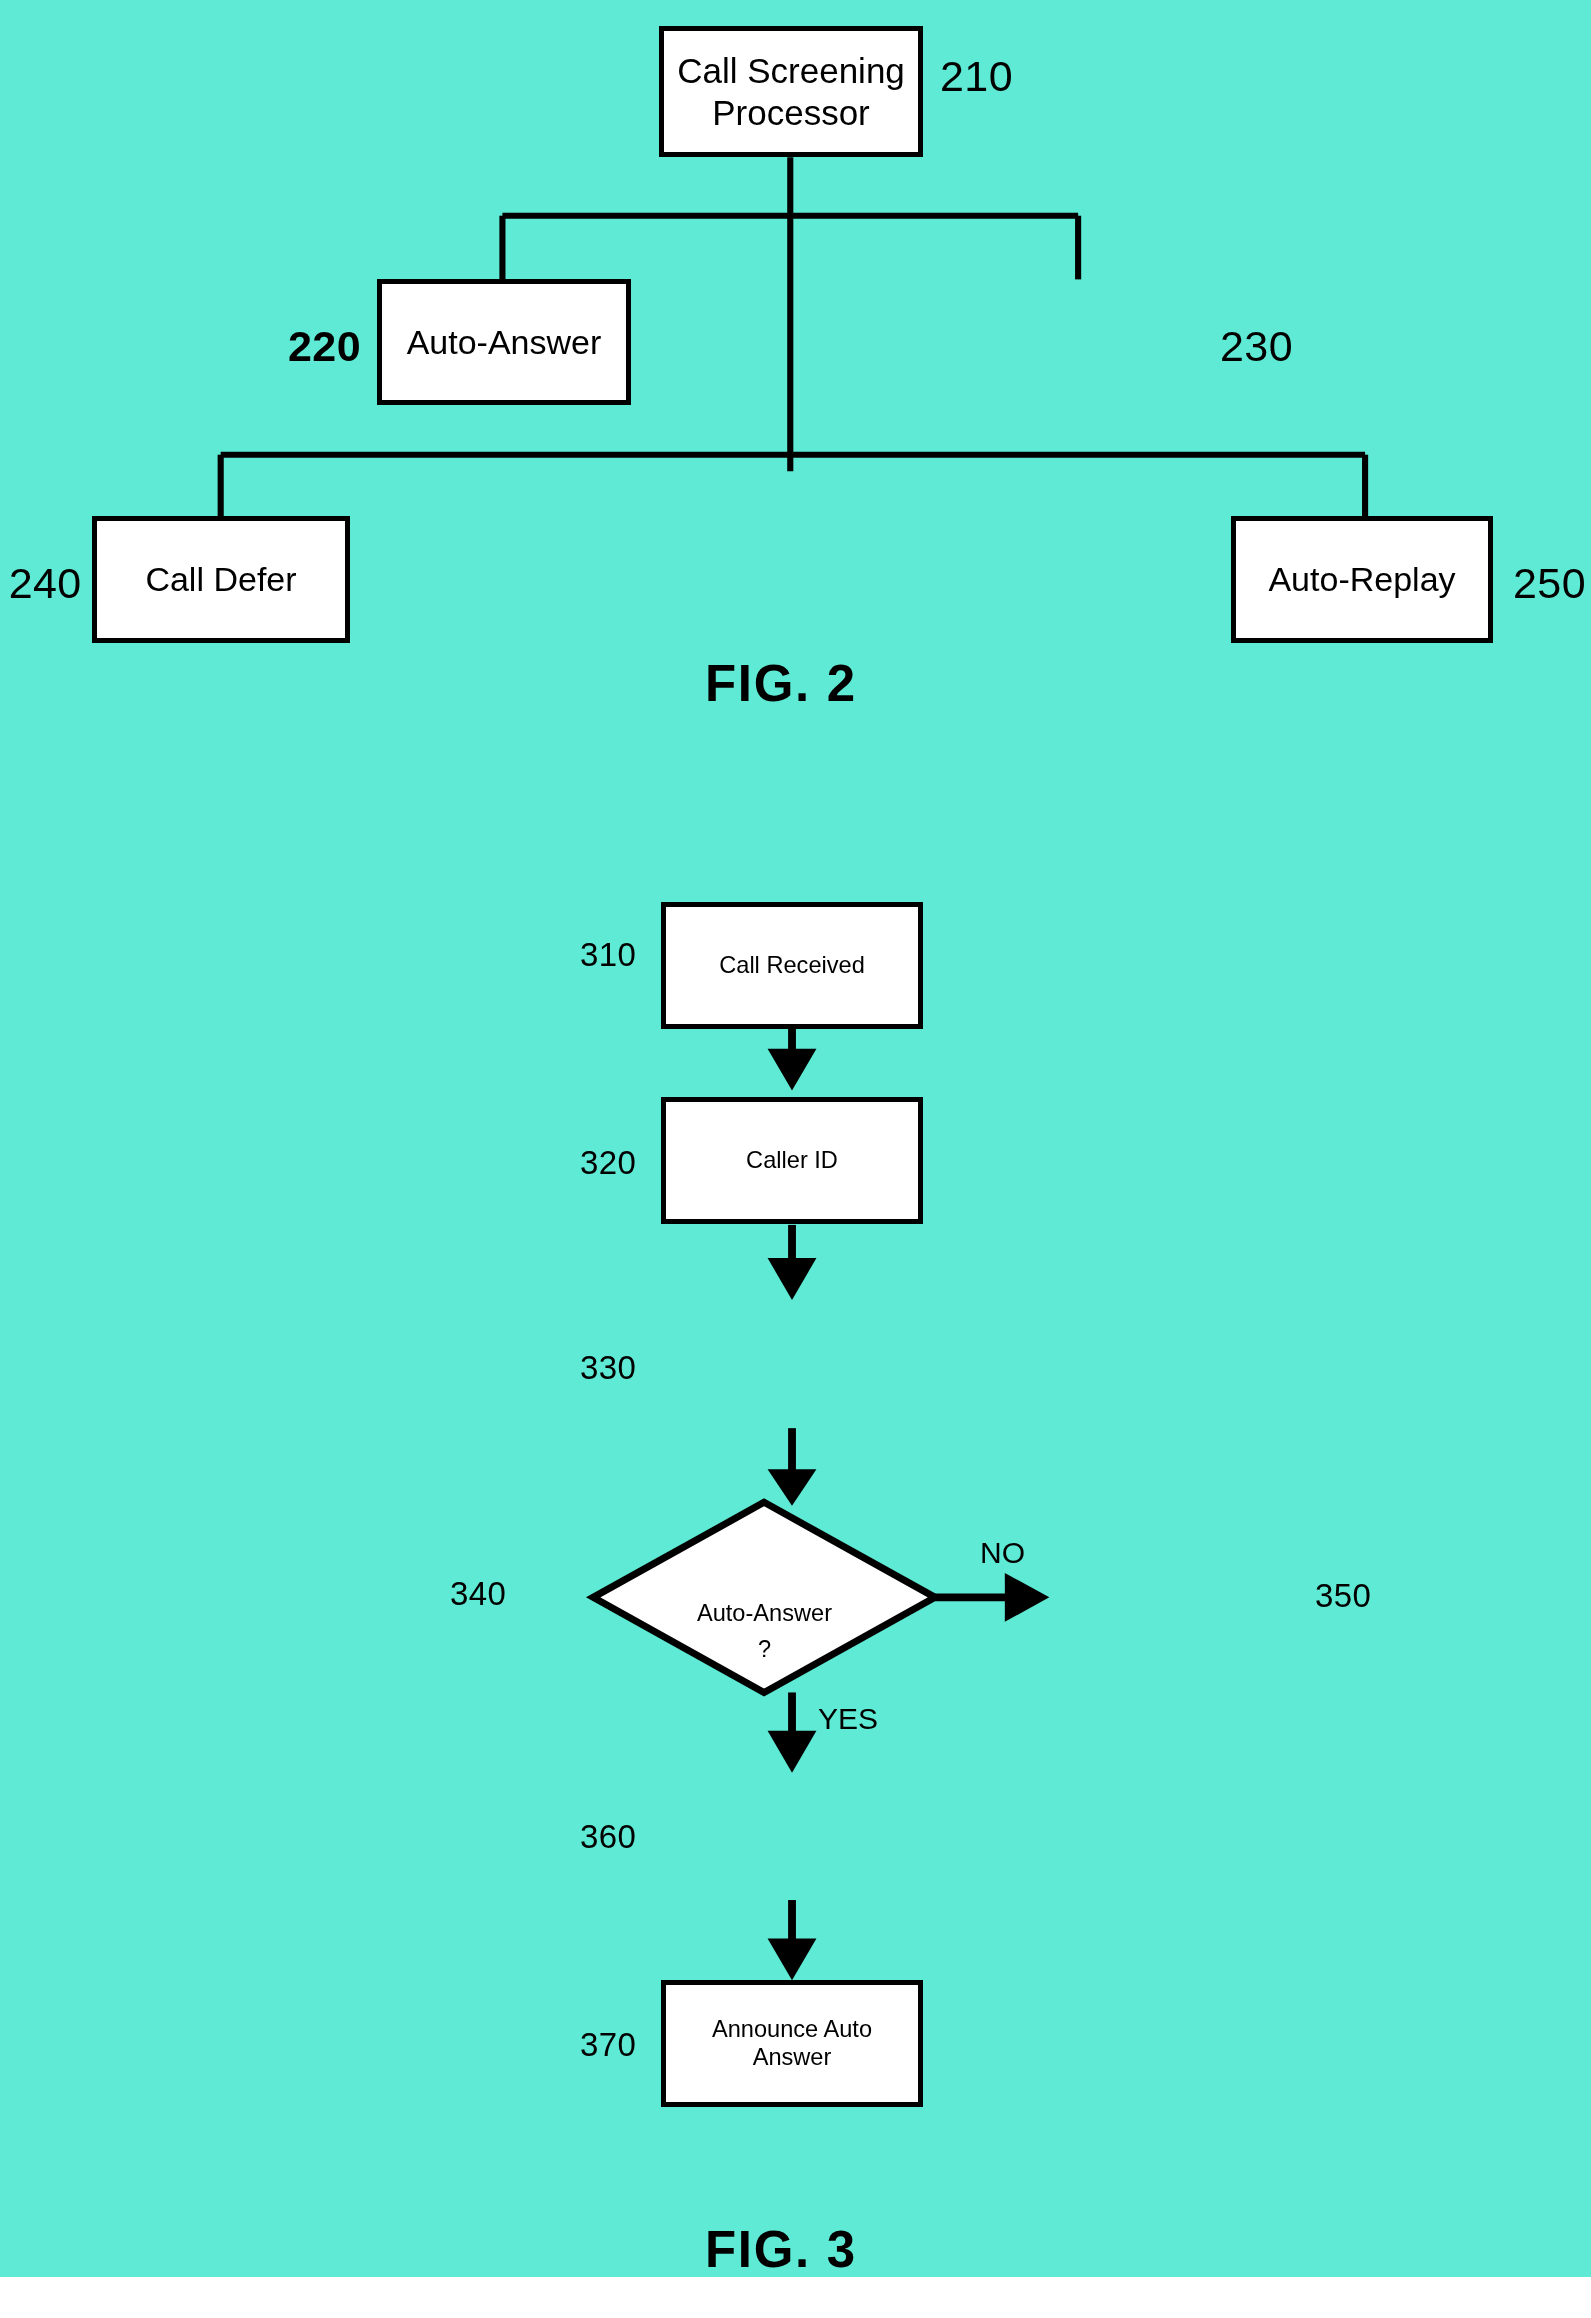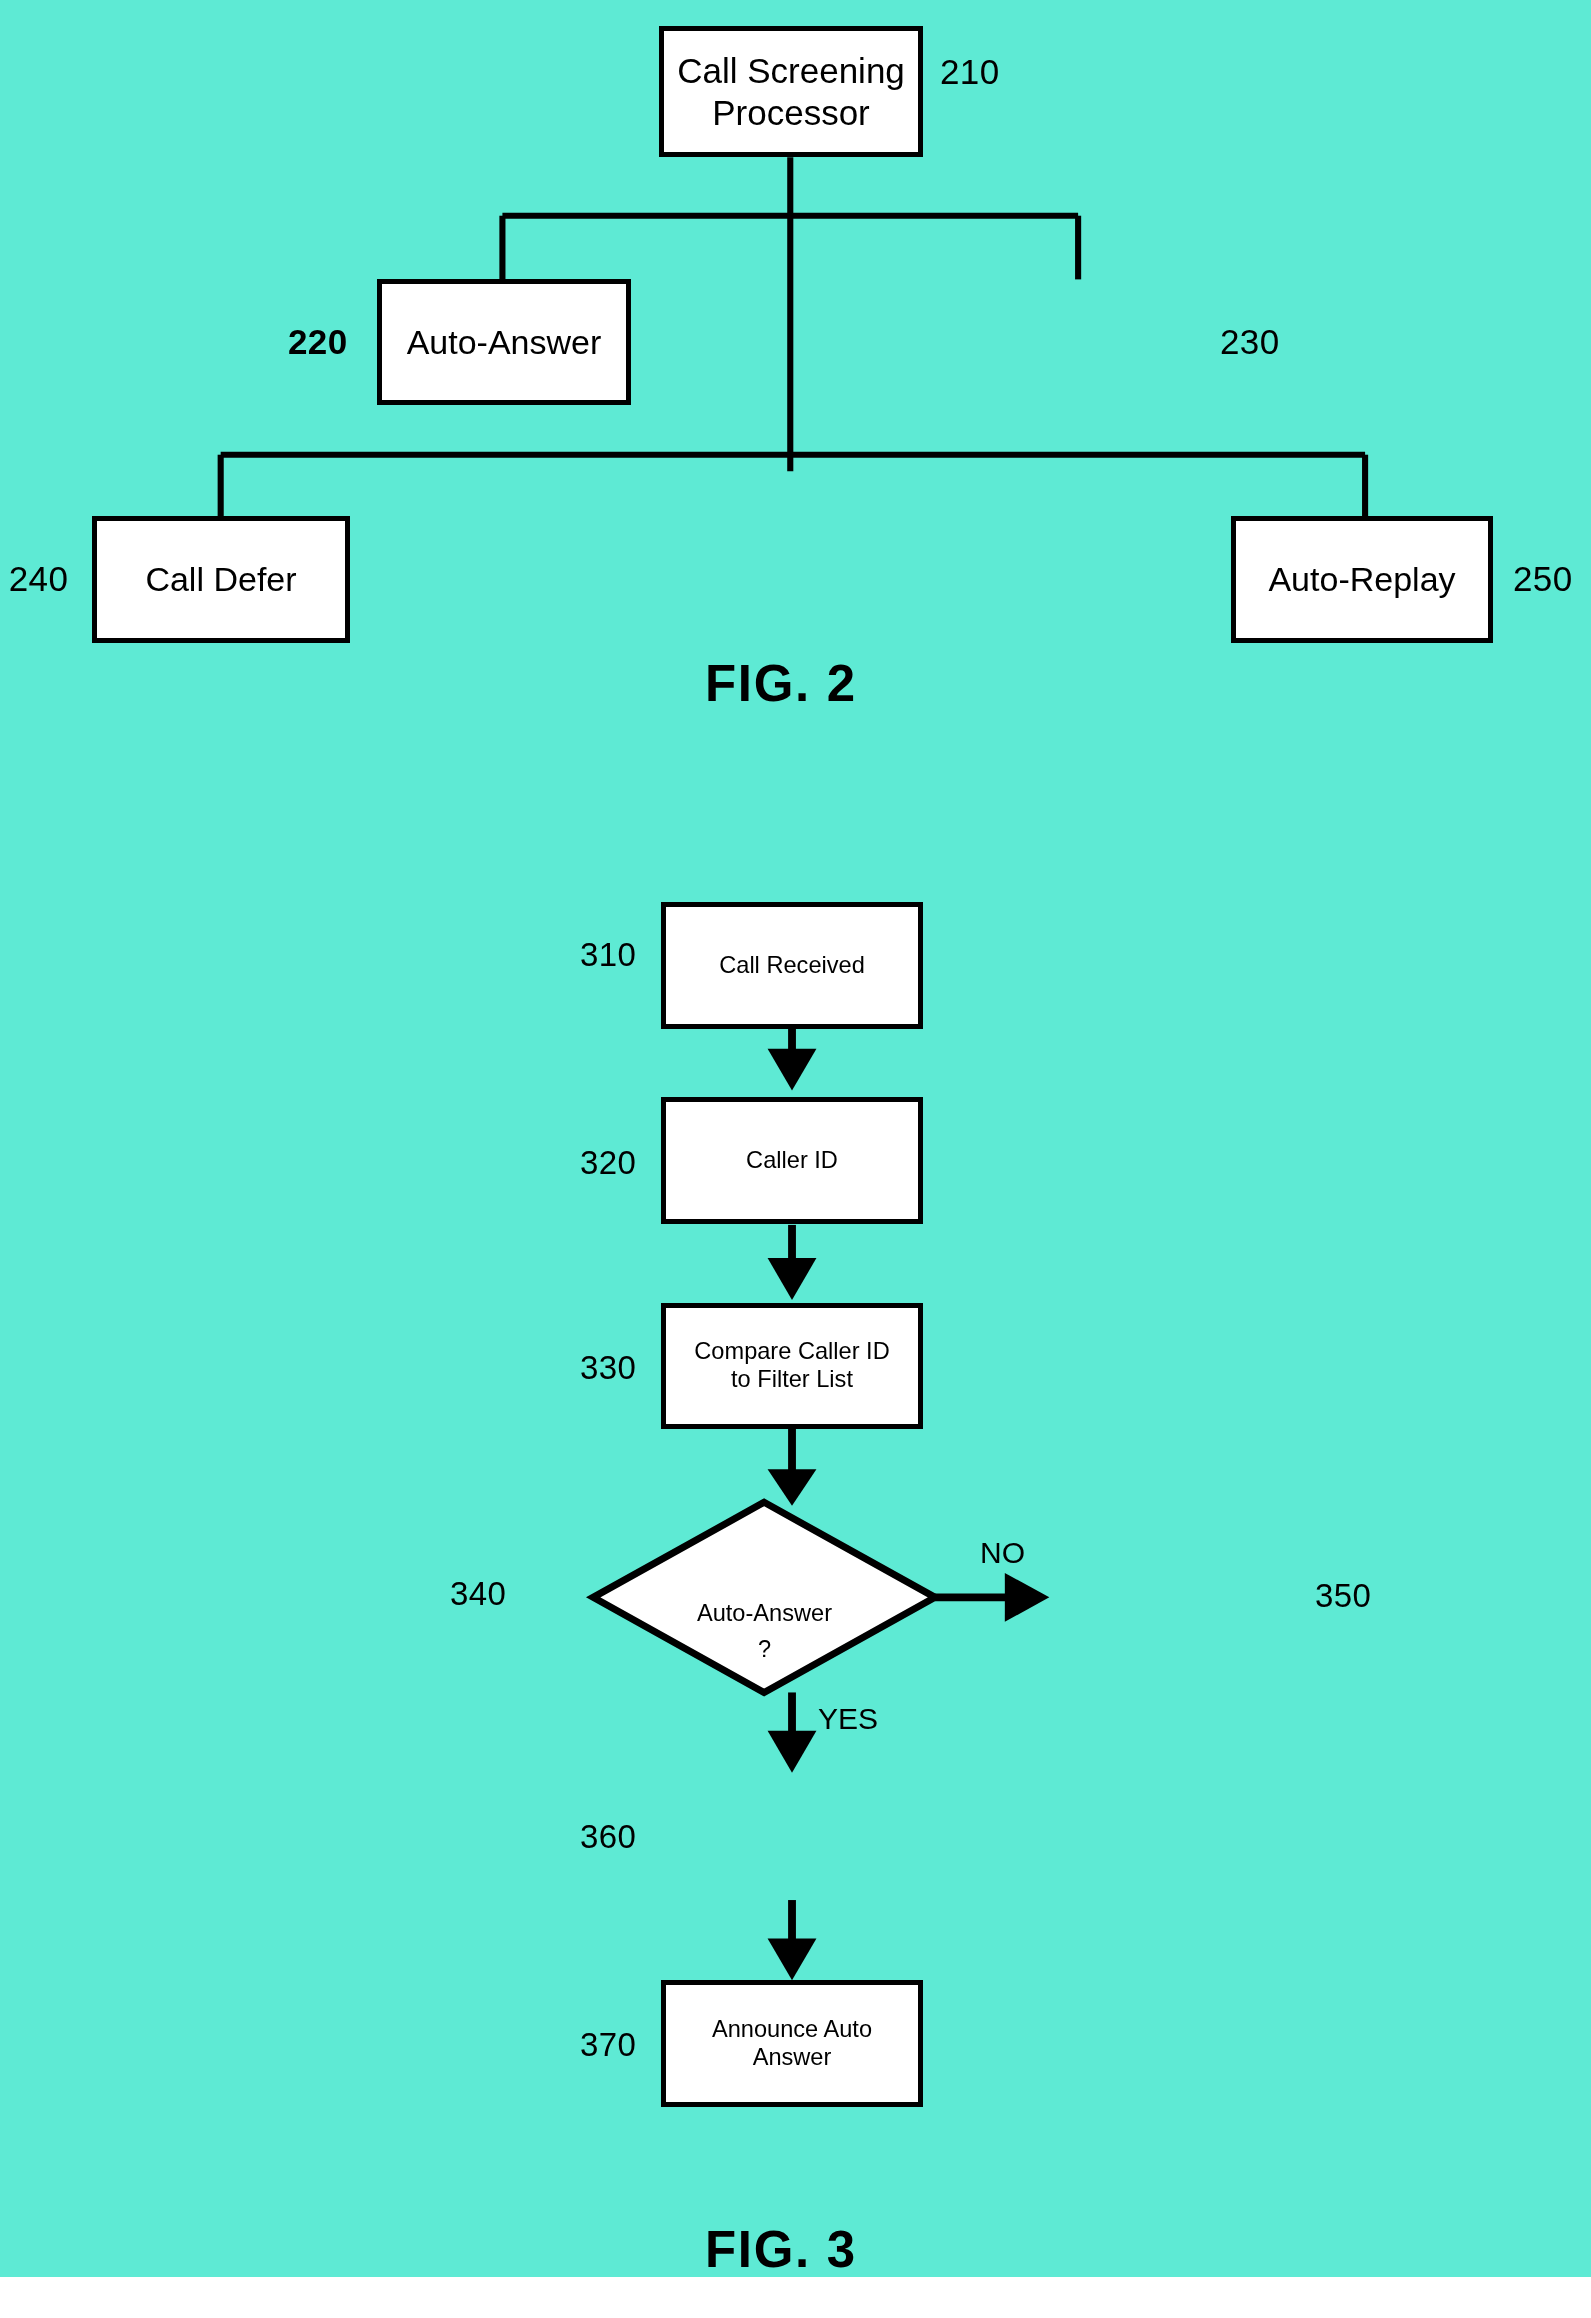--- a/index.html
+++ b/index.html
@@ -43,21 +43,21 @@
     white-space: pre-line;
   }
   
   .fig2-box { font-size: 34px; }
   .fig2-box.root { font-size: 35px; }
   
   .fig3-box { font-size: 23.6px; border-width: 5.2px; }
   
   .ref-num {
     position: absolute;
-    font-size: 35px;
+    font-size: 43px;
     letter-spacing: 0.4px;
     color: #000;
     white-space: nowrap;
   }
   .ref-num.small { font-size: 33px; }
   
   .branch-label {
     position: absolute;
     font-size: 30px;
     color: #000;
@@ -162,24 +162,20 @@
   <div class="node-box fig3-box" style="left:661px; top:890px; width:262px; height:127px;margin-top:12px;">
     <span class="node-label">Call Received</span>
   </div>
   <div class="ref-num small" style="left:580px; top:936px;">310</div>
 
   <div class="node-box fig3-box" style="left:661px; top:1097px; width:262px; height:127px;">
     <span class="node-label">Caller ID</span>
   </div>
   <div class="ref-num small" style="left:580px; top:1144px;">320</div>
 
-  <div class="node-box fig3-box" style="left:661px; top:1303px; width:262px; height:126px;">
-    <span class="node-label">Compare Caller ID
-to Filter List</span>
-  </div>
   <div class="ref-num small" style="left:580px; top:1349px;">330</div>
 
   <div class="diamond-text" style="left:625px; top:1558px; width:279px;">
     <span>Auto-Answer
 ?</span>
   </div>
   <div class="ref-num small" style="left:450px; top:1575px;">340</div>
 
   <div class="branch-label" style="left:980px; top:1530px;">NO</div>
 

